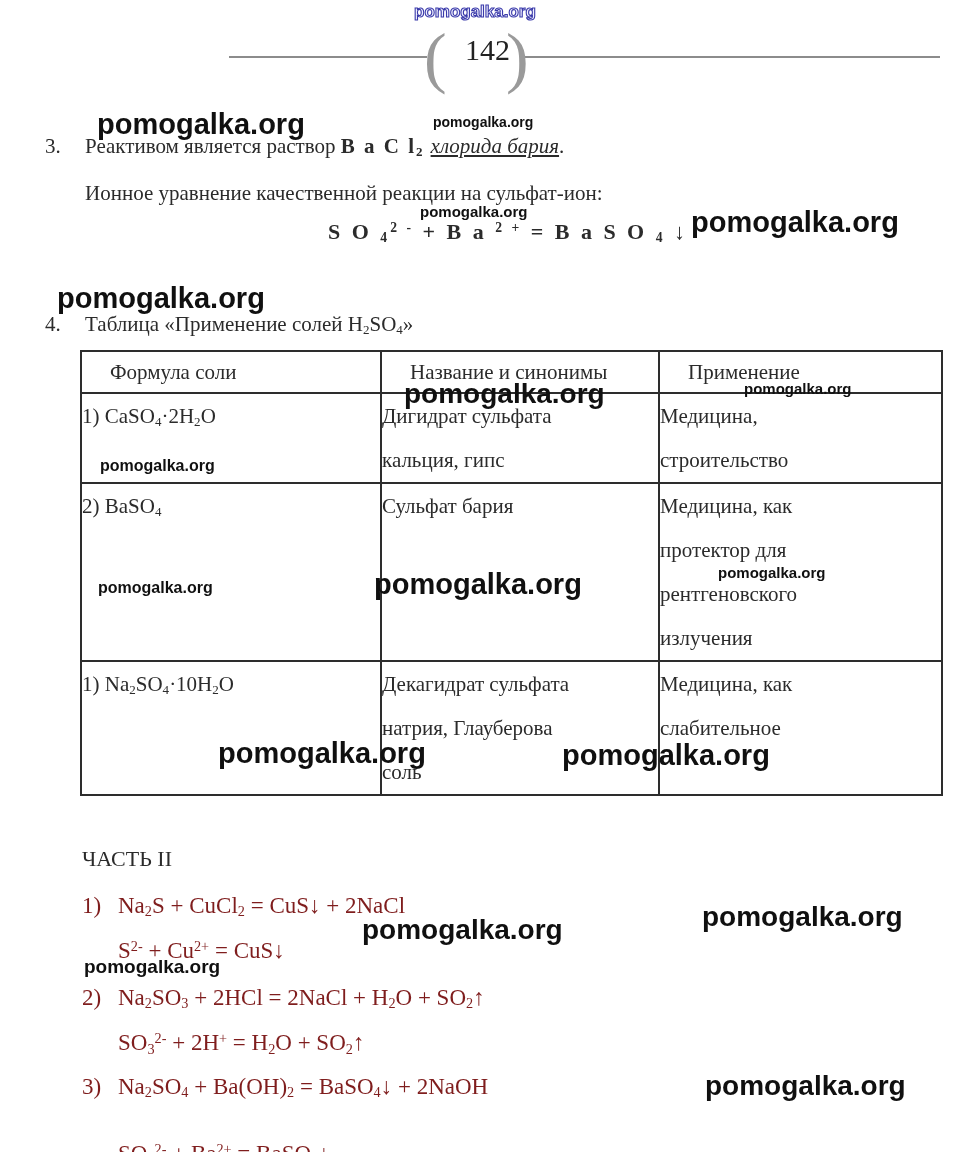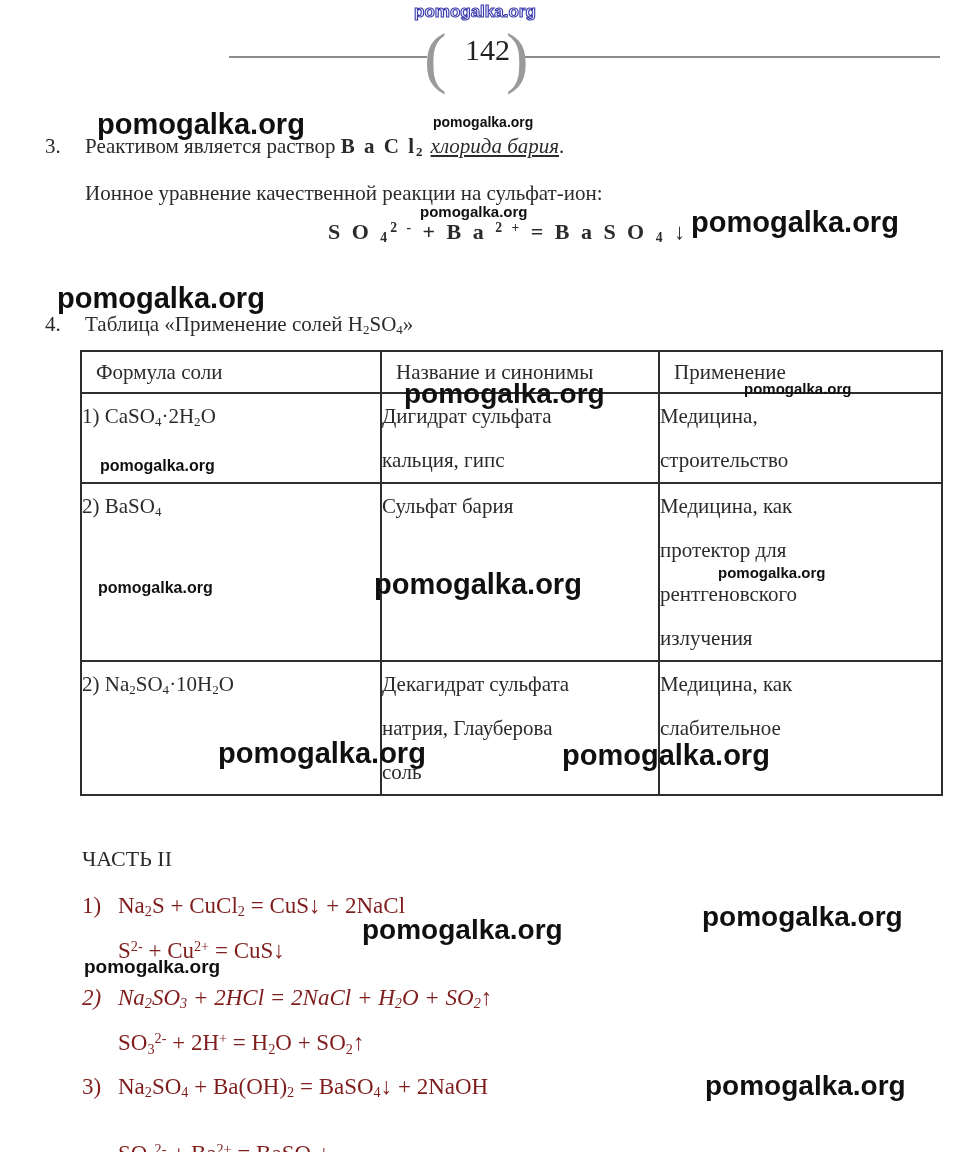--- a/index.html
+++ b/index.html
@@ -59,21 +59,21 @@
     width:861px;border-collapse:collapse;table-layout:fixed;
     z-index:2;
   }
   table.salts th, table.salts td{
     border:2px solid #2d2d2d;
     vertical-align:top;
     font-weight:normal;text-align:left;
     font-size:21px;color:#2b2b2b;
     padding:0;
   }
-  table.salts th{height:39px;line-height:40px;padding-left:14px;margin-top:32px;}
+  table.salts th{height:39px;line-height:40px;padding-left:28px;margin-top:32px;}
   td .cl{line-height:44px;white-space:nowrap;}
   .c-formula{padding-left:34px;}
   .c-name{padding-left:12px;}
   .c-use{padding-left:13px;}
   .r1{height:90px;}
   .r2{height:177px;}
   .r3{height:128px;}
   
   .eq{position:absolute;font-size:23px;white-space:nowrap;color:#7f1d1d;}
   .eqnum{display:inline-block;width:36px;}
@@ -141,21 +141,21 @@
       </td>
       <td class="c-use">
         <div class="cl"><span>Медицина, как</span></div>
         <div class="cl"><span>протектор для</span></div>
         <div class="cl"><span>рентгеновского</span></div>
         <div class="cl"><span>излучения</span></div>
       </td>
     </tr>
     <tr class="r3">
       <td class="c-formula">
-        <div class="cl"><span>2)  Na</span><span class="sub">2</span><span>SO</span><span class="sub">4</span><span>·10H</span><span class="sub">2</span><span>O</span></div>
+        <div class="cl"><span>1)  Na</span><span class="sub">2</span><span>SO</span><span class="sub">4</span><span>·10H</span><span class="sub">2</span><span>O</span></div>
       </td>
       <td class="c-name">
         <div class="cl"><span>Декагидрат сульфата</span></div>
         <div class="cl"><span>натрия, Глауберова</span></div>
         <div class="cl"><span>соль</span></div>
       </td>
       <td class="c-use">
         <div class="cl"><span>Медицина, как</span></div>
         <div class="cl"><span>слабительное</span></div>
       </td>
@@ -172,21 +172,21 @@
   <div class="wm" style="left:218px;top:739px;font-size:29px;">pomogalka.org</div>
   <div class="wm" style="left:562px;top:741px;font-size:29px;">pomogalka.org</div>
 
   <div class="tline" style="left:82px;top:846px;font-size:22px;">ЧАСТЬ II</div>
 
   <div class="eq" style="left:82px;top:893px;">
     <span class="eqnum">1)</span><span><span>Na</span><span class="sub">2</span><span>S + CuCl</span><span class="sub">2</span><span> = CuS↓ + 2NaCl</span></span>
   </div>
   <div class="eq" style="left:118px;top:938px;"><span>S</span><span class="sup">2-</span><span> + Cu</span><span class="sup">2+</span><span> = CuS↓</span></div>
 
-  <div class="eq" style="left:82px;top:985px;font-style:italic;">
+  <div class="eq" style="left:82px;top:985px;">
     <span class="eqnum">2)</span><span><span>Na</span><span class="sub">2</span><span>SO</span><span class="sub">3</span><span> + 2HCl = 2NaCl + H</span><span class="sub">2</span><span>O + SO</span><span class="sub">2</span><span>↑</span></span>
   </div>
   <div class="eq" style="left:118px;top:1030px;"><span>SO</span><span class="sub">3</span><span class="sup">2-</span><span> + 2H</span><span class="sup">+</span><span> = H</span><span class="sub">2</span><span>O + SO</span><span class="sub">2</span><span>↑</span></div>
 
   <div class="eq" style="left:82px;top:1074px;">
     <span class="eqnum">3)</span><span><span>Na</span><span class="sub">2</span><span>SO</span><span class="sub">4</span><span> + Ba(OH)</span><span class="sub">2</span><span> = BaSO</span><span class="sub">4</span><span>↓ + 2NaOH</span></span>
   </div>
   <div class="eq" style="left:118px;top:1118px;margin-top:23px;"><span>SO</span><span class="sub">4</span><span class="sup">2-</span><span> + Ba</span><span class="sup">2+</span><span> = BaSO</span><span class="sub">4</span><span>↓</span></div>
 
   <div class="wm" style="left:702px;top:903px;font-size:28px;">pomogalka.org</div>

